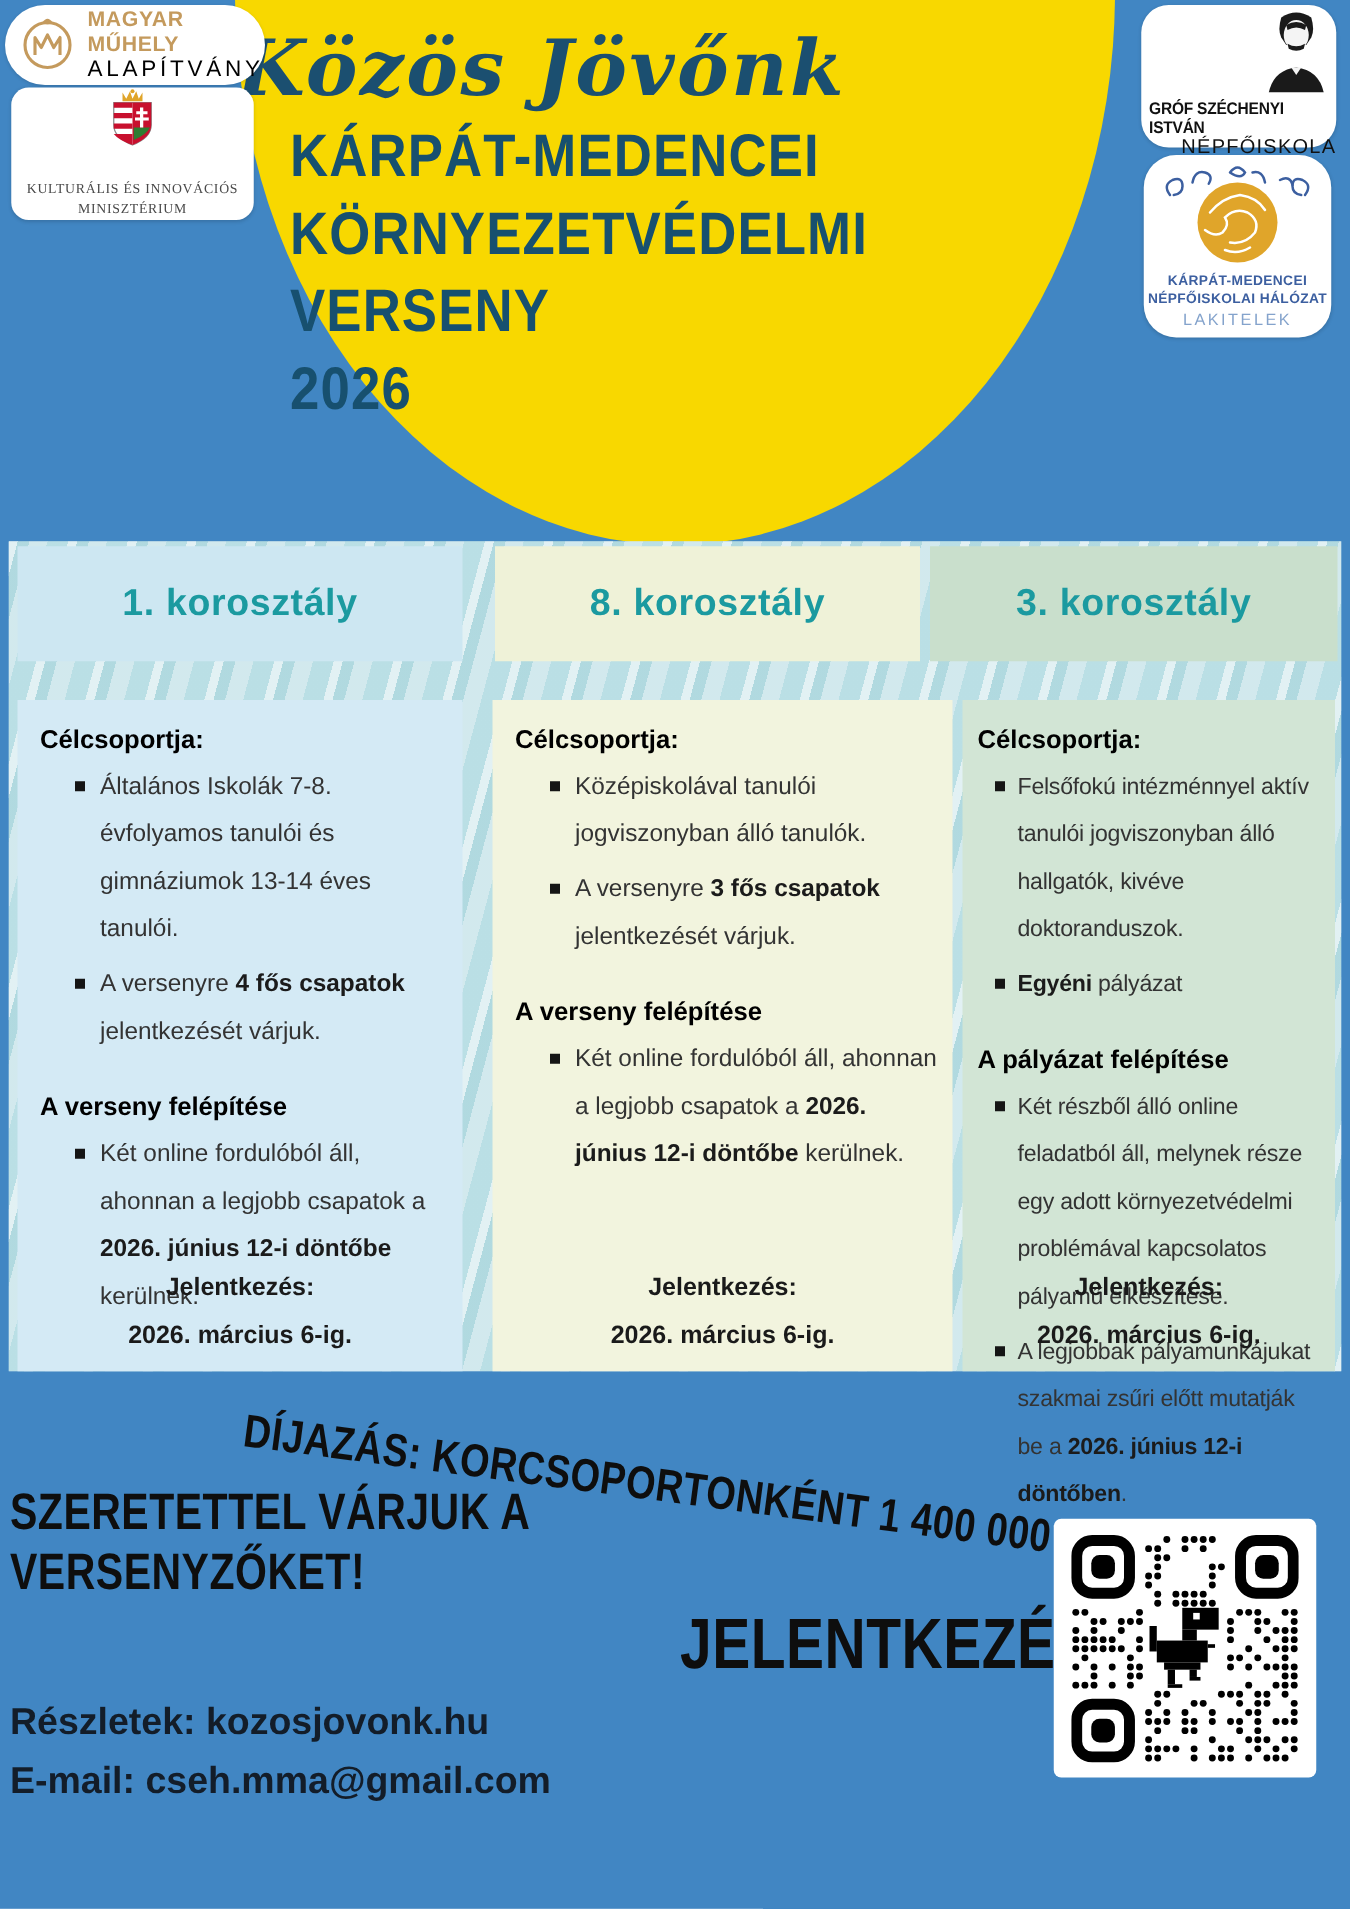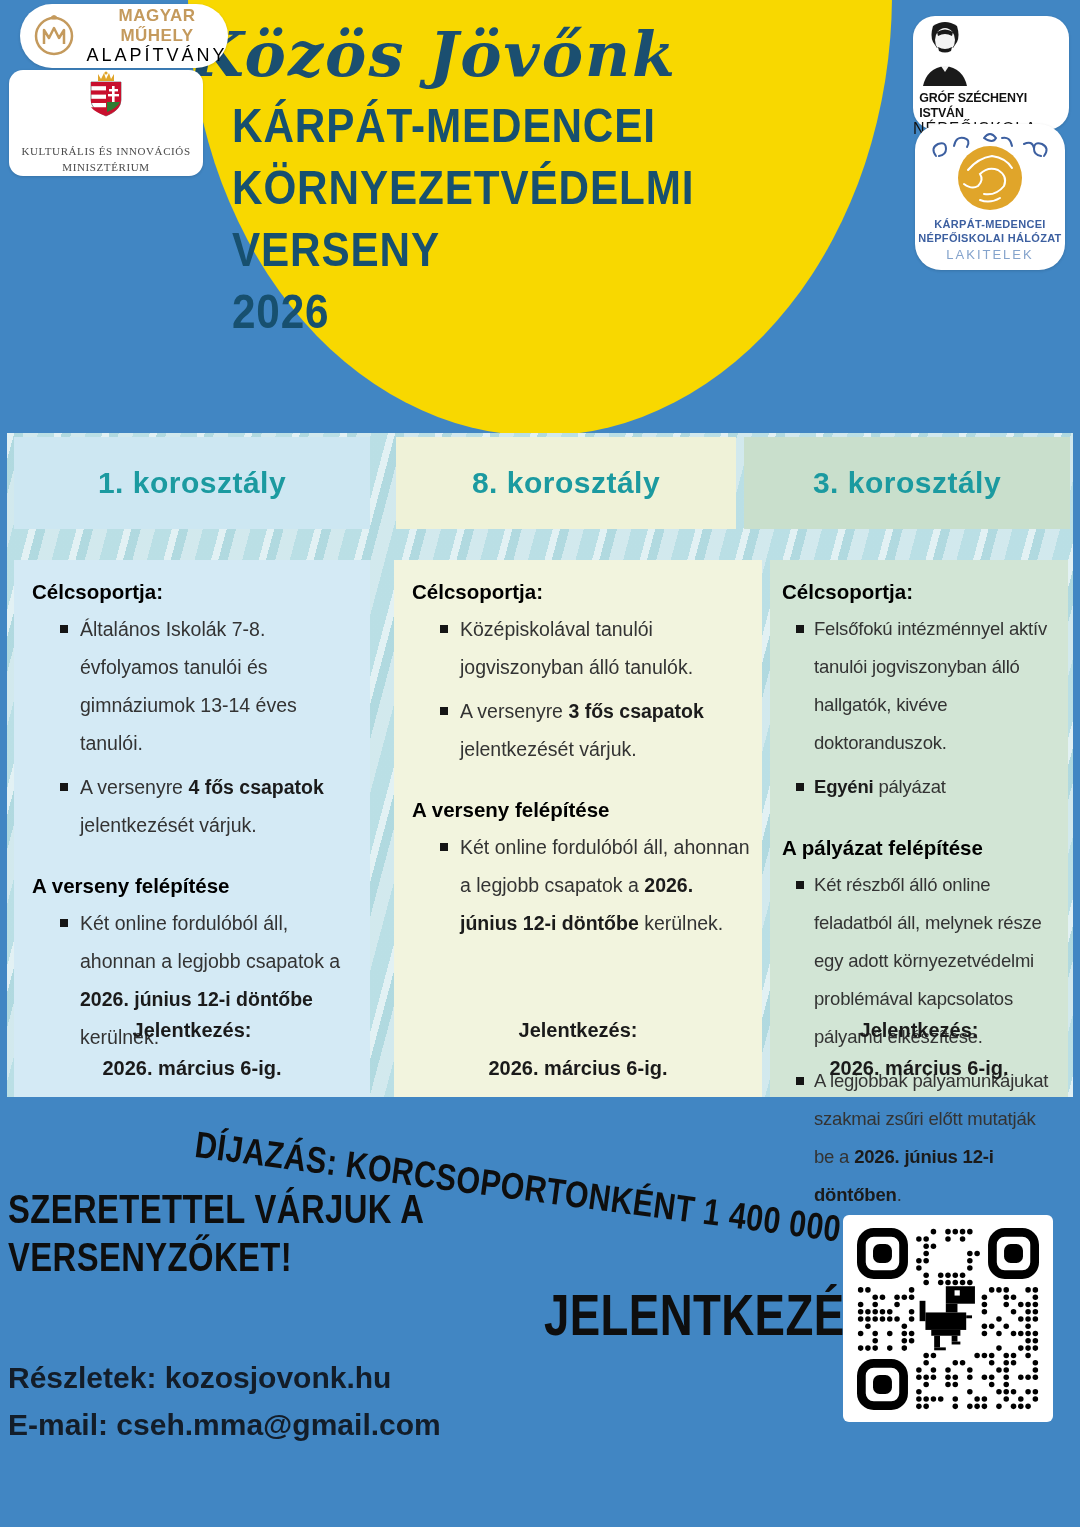--- a/index.html
+++ b/index.html
@@ -8,27 +8,27 @@
 
   
   .sun{position:absolute;left:188px;top:-448px;width:704px;height:884px;background:#f8d800;border-radius:50%;}
   .header-text{position:absolute;left:190px;top:0;width:700px;color:#1b4f70;}
   .script-title{font-family:"DejaVu Serif",serif;font-style:italic;font-weight:700;font-size:62px;margin-top:18px;letter-spacing:2px;}
   .main-title{margin-top:4px;transform:scaleX(.88);}
   .main-title div{font-size:48px;line-height:62px;font-weight:700;letter-spacing:1px;color:#17506f;}
 
   
   .card{position:absolute;background:#fff;box-shadow:0 1px 3px rgba(0,0,0,.15);}
-  .card-mma{left:20px;top:4px;width:208px;height:64px;border-radius:32px;display:flex;align-items:center;padding-left:8px;box-sizing:border-box;text-align:center;}
+  .card-mma{left:4px;top:4px;width:208px;height:64px;border-radius:32px;display:flex;align-items:center;padding-left:8px;box-sizing:border-box;}
   .mma-text{margin-left:6px;line-height:1.15;}
   .mma-l1{font-size:17px;font-weight:700;color:#c49a5d;letter-spacing:.5px;}
   .mma-l2{font-size:18px;color:#000000;letter-spacing:3px;}
   .card-kim{left:9px;top:70px;width:194px;height:106px;border-radius:14px;display:flex;flex-direction:column;align-items:center;justify-content:space-between;}
   .kim-text{font-family:"Liberation Serif",serif;font-size:11px;color:#4a4a4a;text-align:center;letter-spacing:.6px;line-height:1.45;margin-top:5px;}
-  .card-szechenyi{left:913px;top:4px;width:156px;height:114px;border-radius:22px;display:flex;flex-direction:column;align-items:flex-start;justify-content:flex-start;padding-top:4px;box-sizing:border-box;margin-top:12px;}
+  .card-szechenyi{left:913px;top:4px;width:156px;height:114px;border-radius:22px;display:flex;flex-direction:column;align-items:flex-end;justify-content:flex-start;padding-top:4px;box-sizing:border-box;}
   .sz-l1{font-size:13.5px;font-weight:700;color:#111;letter-spacing:-.2px;transform:scaleX(.92);}
   .sz-l2{font-size:16px;font-weight:400;color:#111;letter-spacing:1px;}
   .card-halozat{left:915px;top:124px;width:150px;height:146px;border-radius:26px;display:flex;flex-direction:column;align-items:center;justify-content:flex-start;padding-top:6px;box-sizing:border-box;}
   .hz-l1,.hz-l2{font-size:11px;font-weight:700;color:#3c5fa0;letter-spacing:.3px;line-height:1.25;}
   .hz-l3{font-size:13px;color:#84a3cc;letter-spacing:2px;margin-top:1px;}
 
   
   .band{position:absolute;left:7px;top:433px;width:1066px;height:664px;background-color:#bfe0e6;
     background-image:repeating-linear-gradient(105deg,rgba(255,255,255,.55) 0 7px,rgba(150,205,212,.35) 7px 16px,rgba(255,255,255,.30) 16px 30px,rgba(180,222,228,.45) 30px 46px);}
   .colhead{position:absolute;top:4px;height:92px;display:flex;align-items:center;justify-content:center;

